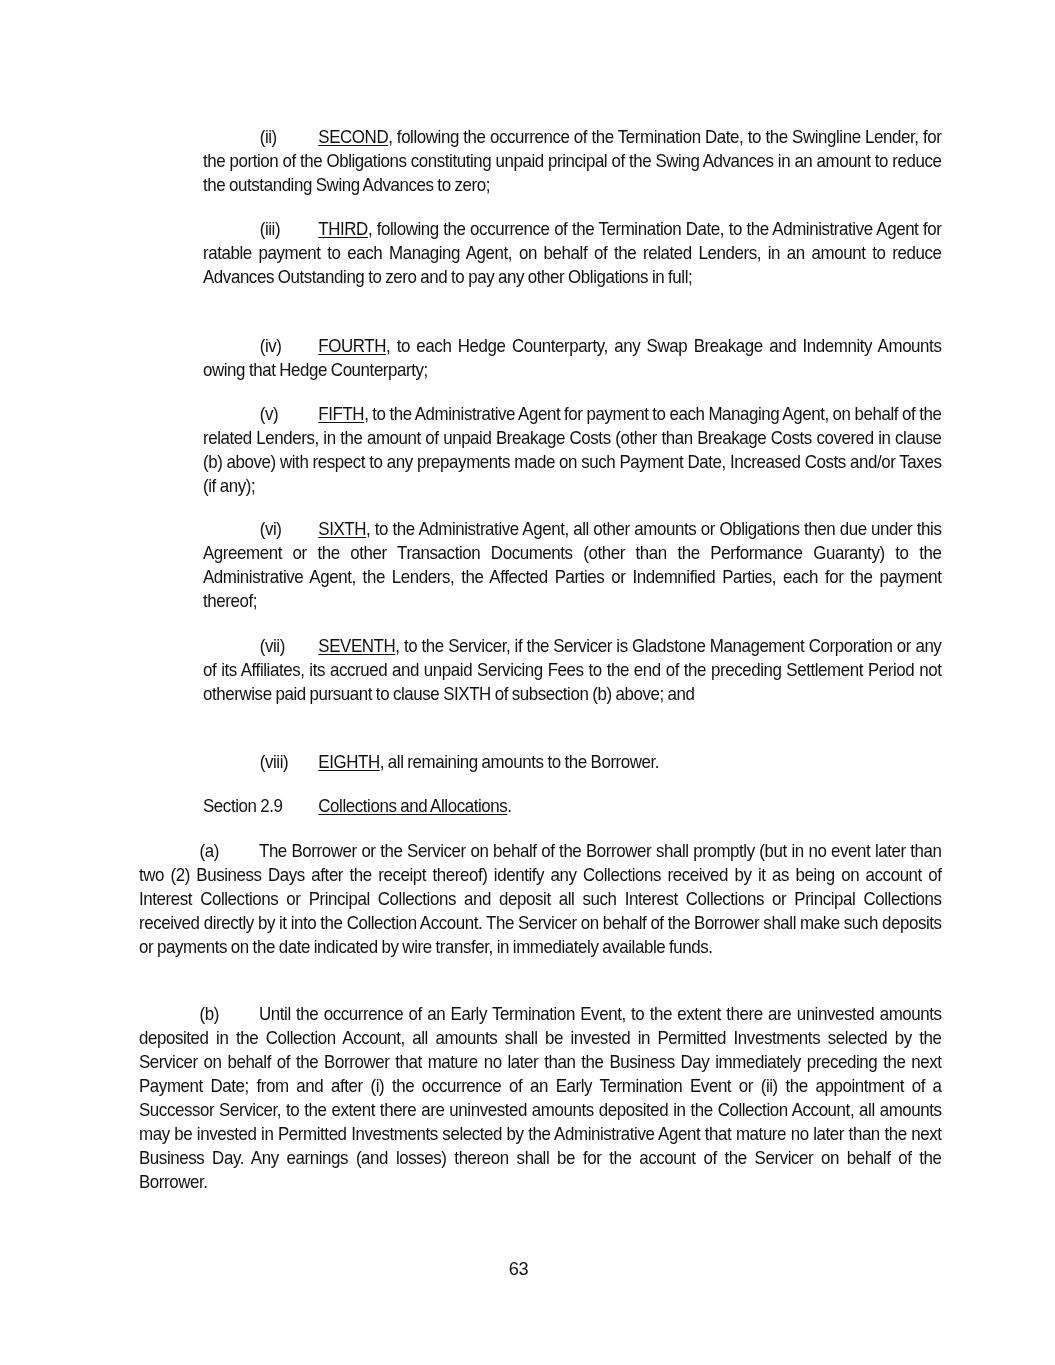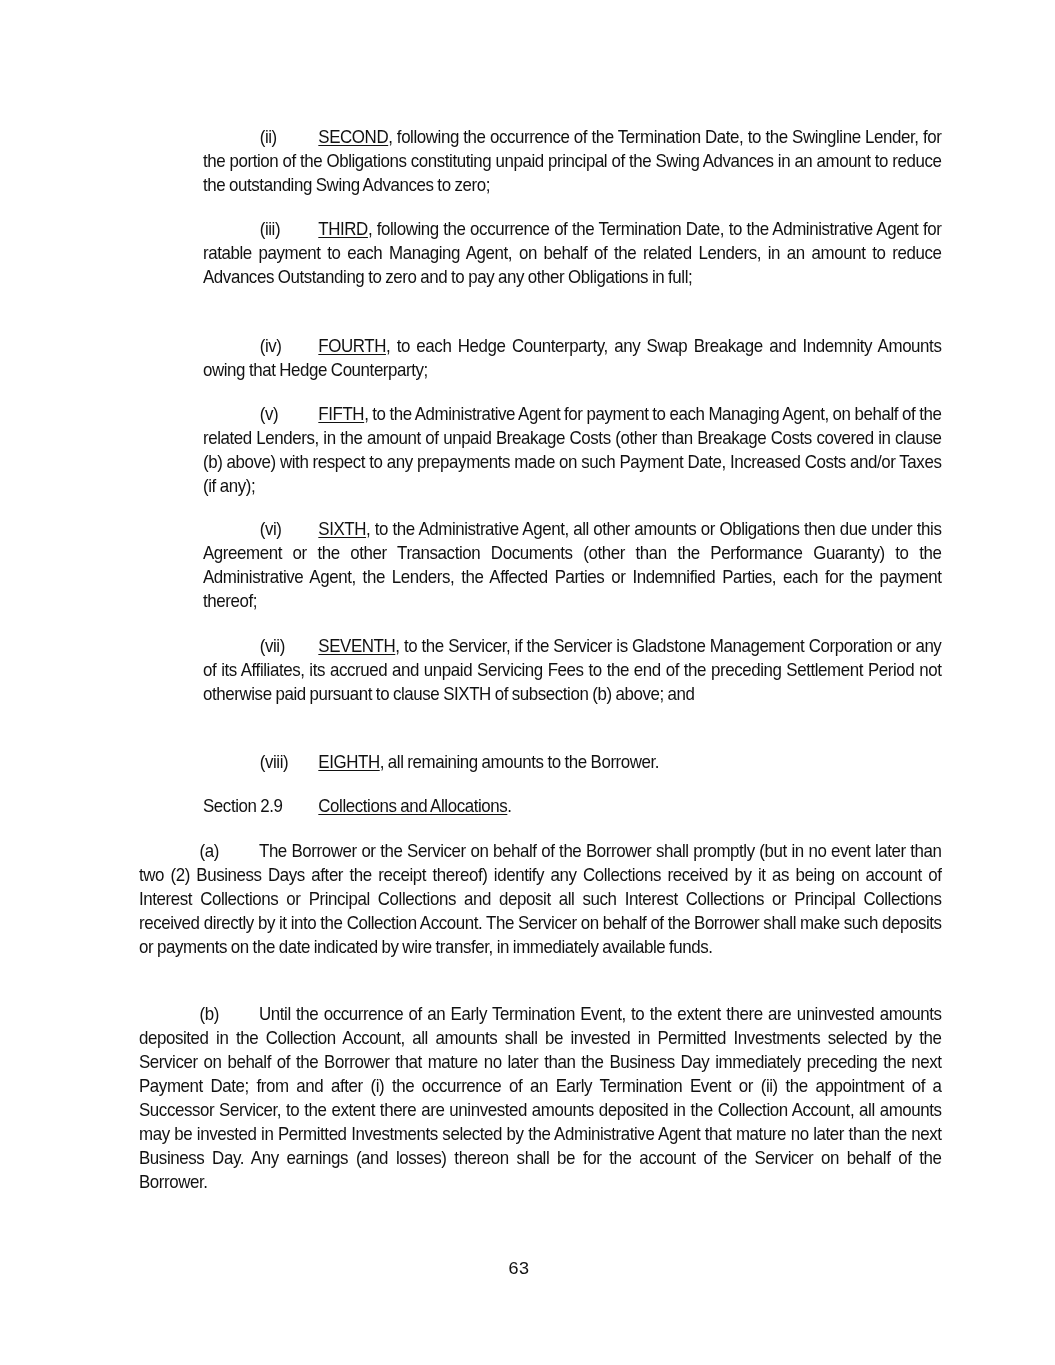--- a/index.html
+++ b/index.html
@@ -29,21 +29,21 @@
   #p4 { top: 334px; }
   #p5 { top: 402px; }
   #p6 { top: 517px; }
   #p7 { top: 634px; }
   #p8 { top: 750px; }
   #p9 { top: 794px; }
   #pa { top: 839px; }
   #pb { top: 1002px; }
   .page-number {
     position: absolute; top: 1257px; left: 0; width: 1005px; text-align: center;
-    font-size: 18.2px; line-height: 24px; letter-spacing: -0.45px; font-family: Liberation Mono, monospace;
+    font-size: 18.2px; line-height: 24px; letter-spacing: -0.45px;
   }
 </style>
 </head>
 <body>
 
 <div class="page">
 
   <p class="para sub" id="p2" style="margin:0;"><span class="ind" style="display:inline-block;width:61px;"></span><span class="num" style="width:63px;">(ii)</span><span class="lbl">SECOND</span><span>, following the occurrence of the Termination Date, to the Swingline Lender, for the portion of the Obligations constituting unpaid principal of the Swing Advances in an amount to reduce the outstanding Swing Advances to zero;</span></p>
 
   <p class="para sub" id="p3" style="margin:0;"><span style="display:inline-block;width:61px;"></span><span class="num" style="width:63px;">(iii)</span><span class="lbl">THIRD</span><span>, following the occurrence of the Termination Date, to the Administrative Agent for ratable payment to each Managing Agent, on behalf of the related Lenders, in an amount to reduce Advances Outstanding to zero and to pay any other Obligations in full;</span></p>

